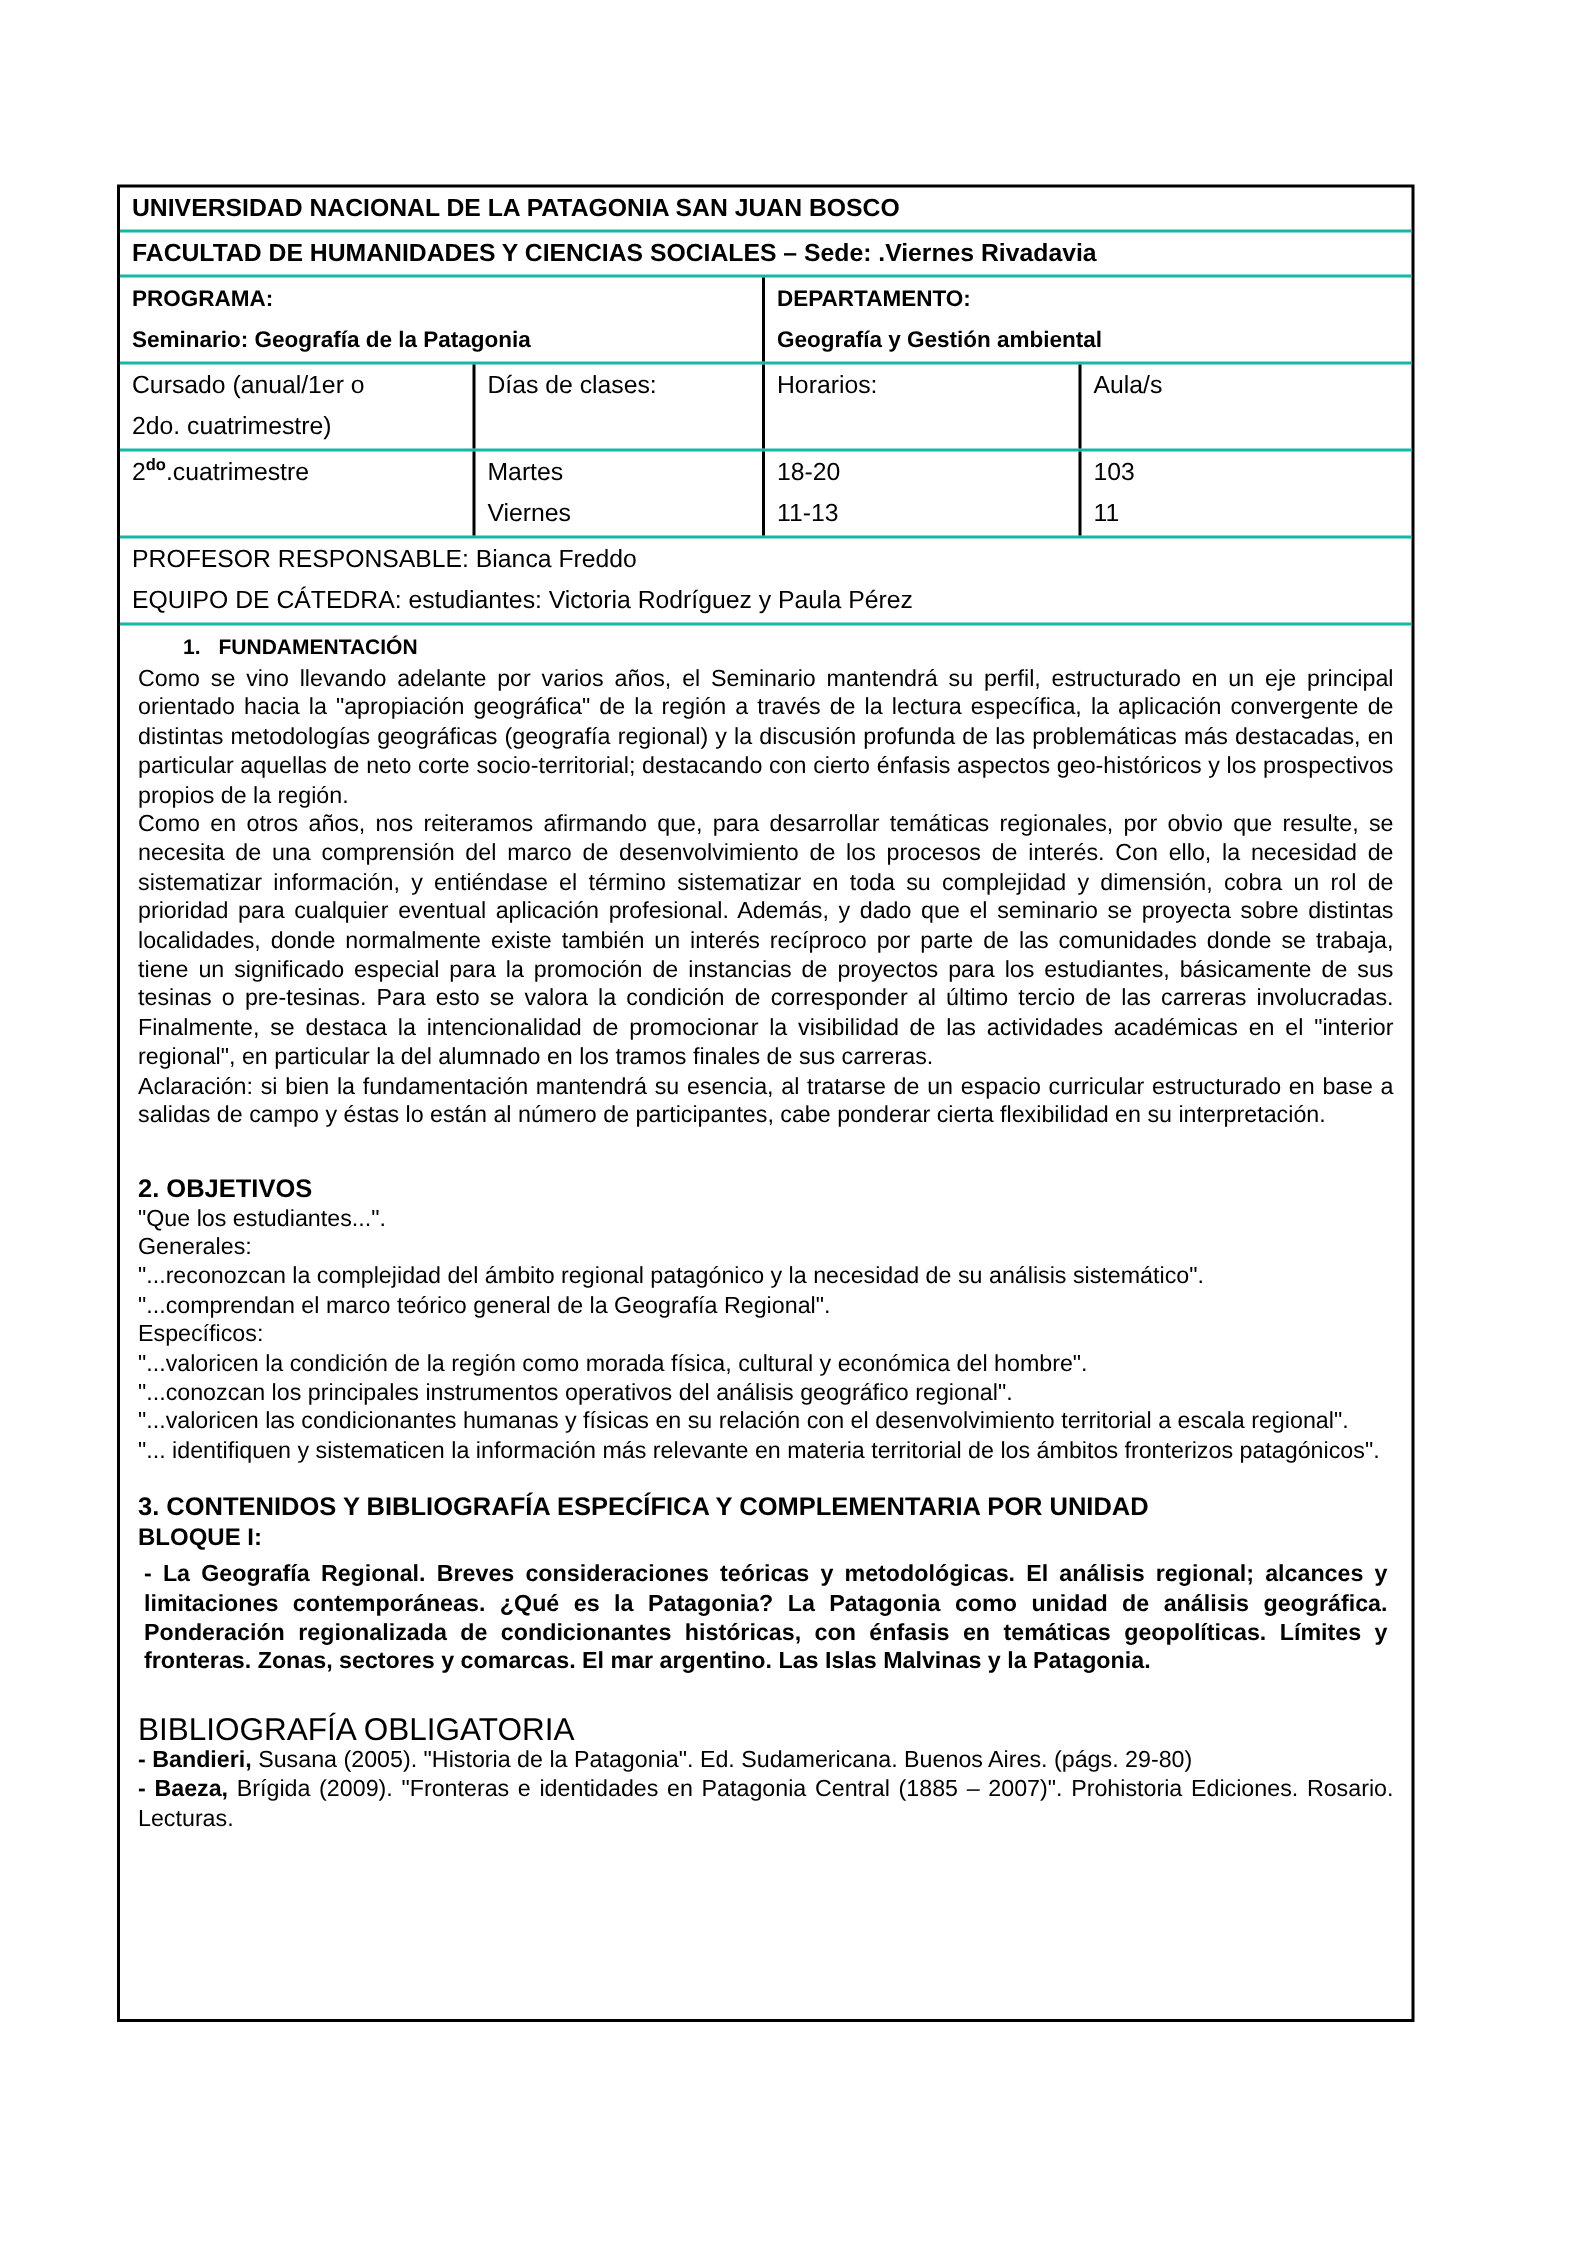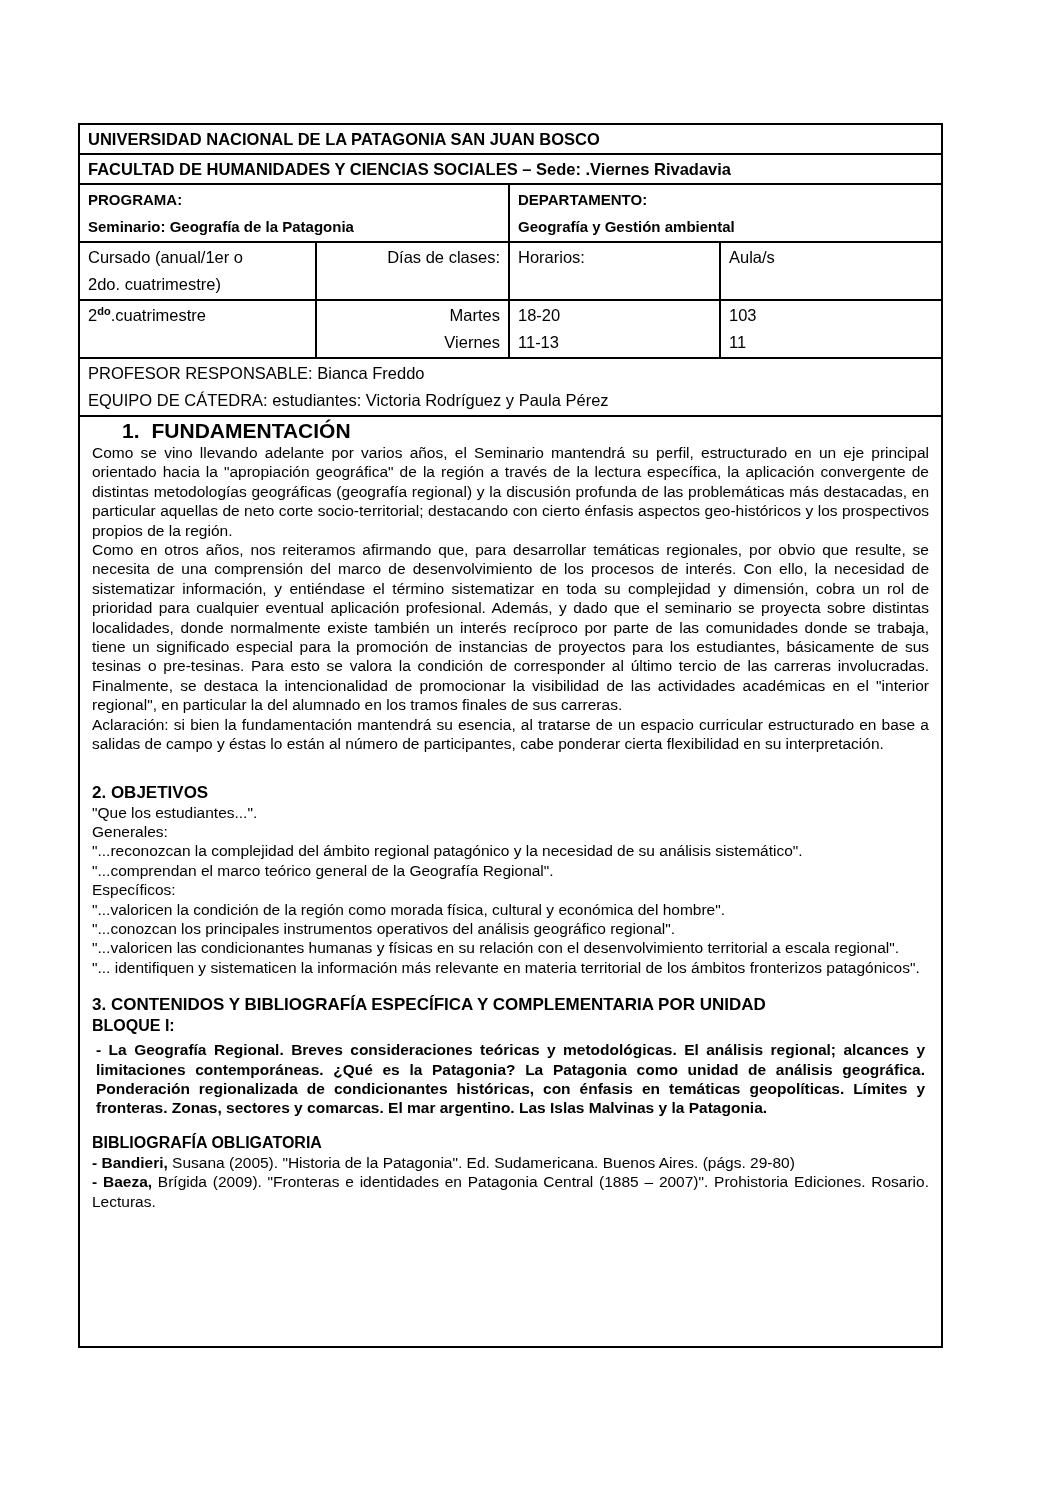--- a/index.html
+++ b/index.html
@@ -13,53 +13,53 @@
     font-family: "Liberation Sans", sans-serif;
     overflow: hidden;
   }
   .doc-table {
     position: absolute;
     left: 78px;
     top: 123px;
     width: 865px;
     border: 2px solid #000;
   }
-  .t-row { border-bottom: 2px solid #000000; display: flex; }
+  .t-row { border-bottom: 2px solid #14b8a6; display: flex; }
   .t-row:last-child { border-bottom: none; }
   .cell { padding: 1px 8px; flex: 1 1 auto; }
   .cell.bordered { border-left: 2px solid #000; }
   .hdr { font-weight: 700; font-size: 16.5px; }
   .row-single { min-height: 28px; align-items: center; }
   .row-single .cell { line-height: 26px; }
   .two-line { line-height: 27px; font-size: 15px; min-height: 55px; }
   .reg { font-weight: 400; font-size: 16.5px; }
   .c1 { width: 235px; flex: 0 0 235px; border-radius: 13px; }
-  .c2 { width: 193px; flex: 0 0 193px; text-align: right; }
+  .c2 { width: 193px; flex: 0 0 193px; }
   .c3 { width: 211px; flex: 0 0 211px; }
   .c4 { width: 226px; flex: 0 0 226px; }
   .half1 { width: 428px; flex: 0 0 428px; }
   .half2 { width: 437px; flex: 0 0 437px; }
   .wrap-narrow { display: block; max-width: 190px; }
   sup.sup { font-size: 11px; font-weight: 700; vertical-align: super; line-height: 0; }
   .content {
     display: block;
     min-height: 929px;
     padding: 2px 12px 8px 12px;
     font-size: 15.5px;
     line-height: 19.4px;
   }
-  .sec1-head { font-weight: 700; font-size: 21px; line-height: 22px; padding-left: 30px; margin: 1px 0 1px 0; }
+  .sec1-head { font-weight: 700; font-size: 14px; line-height: 22px; padding-left: 30px; margin: 1px 0 1px 0; }
   .sec1-head .num { margin-right: 12px; }
   .para { text-align: justify; margin: 0; }
   .sec-head { font-weight: 700; font-size: 17px; line-height: 21px; margin: 0; }
   .mt-sec2 { margin-top: 28px; }
   .mt-sec3 { margin-top: 17px; }
   .obj-lines { text-align: justify; }
   .bold-para { font-weight: 700; text-align: justify; margin: 4px; }
-  .biblio-label { font-weight: 700; font-size: 16px; margin-top: 14px; line-height: 21px; }
+  .biblio-label { font-weight: 400; font-size: 21px; margin-top: 25px; line-height: 21px; }
   .biblio-item { text-align: justify; margin: 0; }
   .biblio-item .author { font-weight: 700; }
 </style>
 </head>
 <body>
 
 <div class="page">
   <div class="doc-table">
 
     <div class="t-row row-single">

